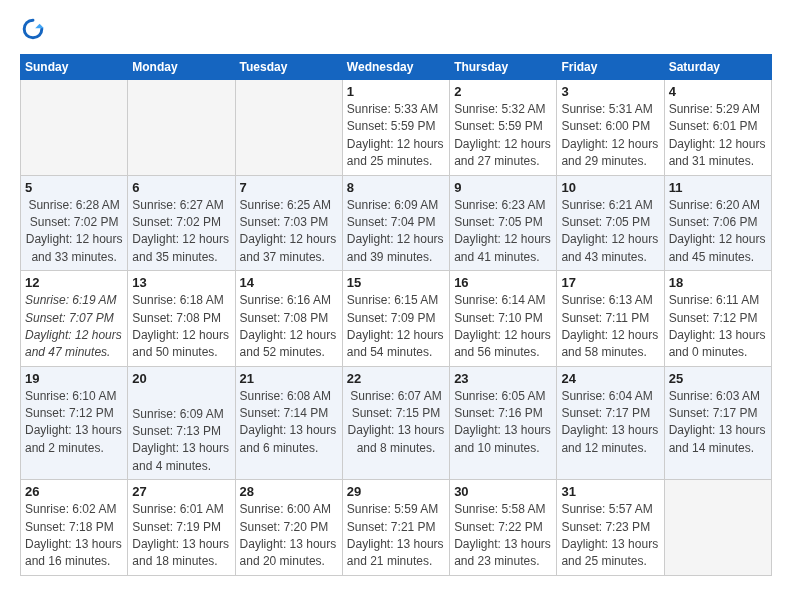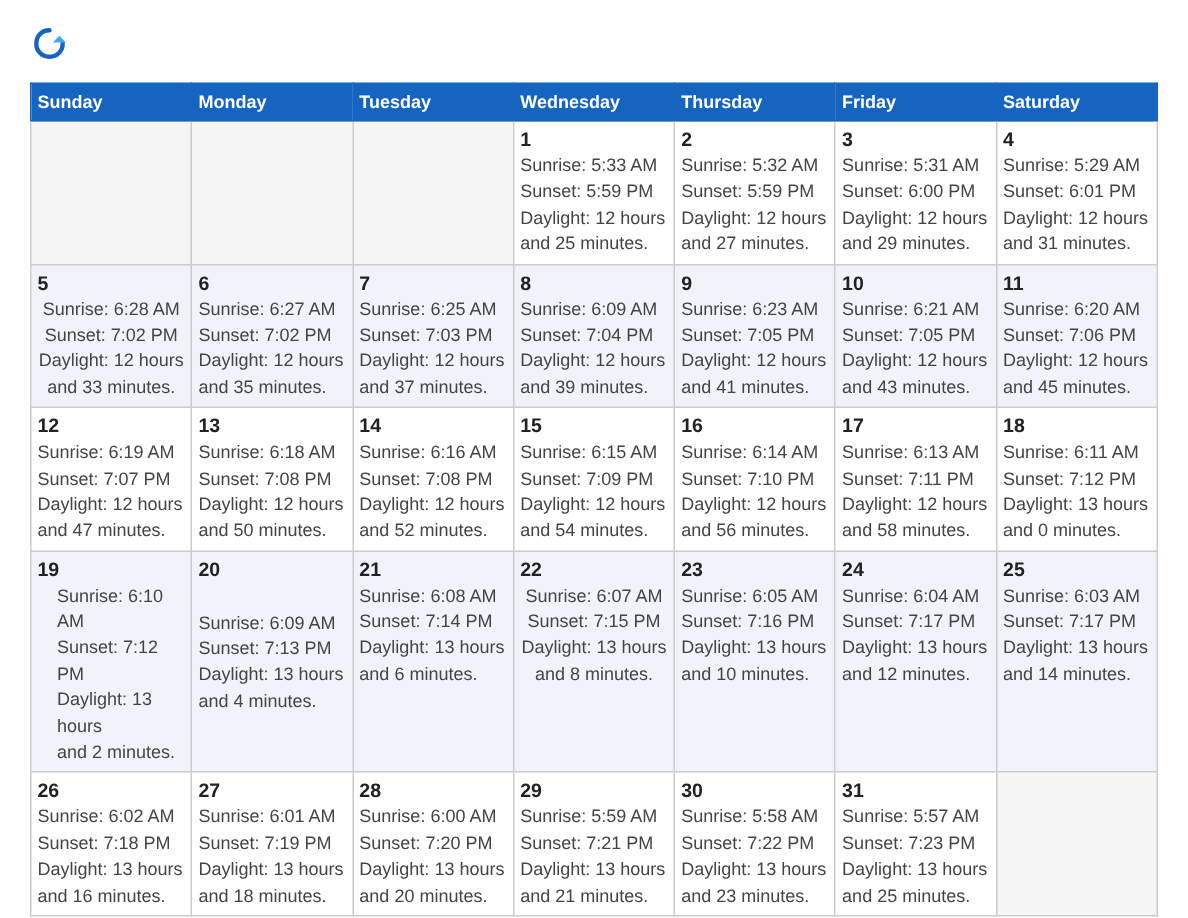--- a/index.html
+++ b/index.html
@@ -209,21 +209,21 @@
             <span class="day-num">11</span>
             <div class="day-info" style="white-space: pre-line;">Sunrise: 6:20 AM
 Sunset: 7:06 PM
 Daylight: 12 hours
 and 45 minutes.</div>
           </td>
         </tr>
         <tr>
           <td>
             <span class="day-num">12</span>
-            <div class="day-info" style="white-space: pre-line;">Sunrise: 6:19 AM
+            <div class="day-info" style="white-space: pre-line; font-style: italic;">Sunrise: 6:19 AM
 Sunset: 7:07 PM
 Daylight: 12 hours
 and 47 minutes.</div>
           </td>
           <td>
             <span class="day-num">13</span>
             <div class="day-info" style="white-space: pre-line;">Sunrise: 6:18 AM
 Sunset: 7:08 PM
 Daylight: 12 hours
 and 50 minutes.</div>
@@ -260,21 +260,21 @@
             <span class="day-num">18</span>
             <div class="day-info" style="white-space: pre-line;">Sunrise: 6:11 AM
 Sunset: 7:12 PM
 Daylight: 13 hours
 and 0 minutes.</div>
           </td>
         </tr>
         <tr class="row-shade">
           <td>
             <span class="day-num">19</span>
-            <div class="day-info" style="white-space: pre-line; margin-left: 13px;">Sunrise: 6:10 AM
+            <div class="day-info" style="white-space: pre-line;">Sunrise: 6:10 AM
 Sunset: 7:12 PM
 Daylight: 13 hours
 and 2 minutes.</div>
           </td>
           <td>
             <span class="day-num">20</span>
             <div class="day-info" style="white-space: pre-line; margin-top: 20px;">Sunrise: 6:09 AM
 Sunset: 7:13 PM
 Daylight: 13 hours
 and 4 minutes.</div>

